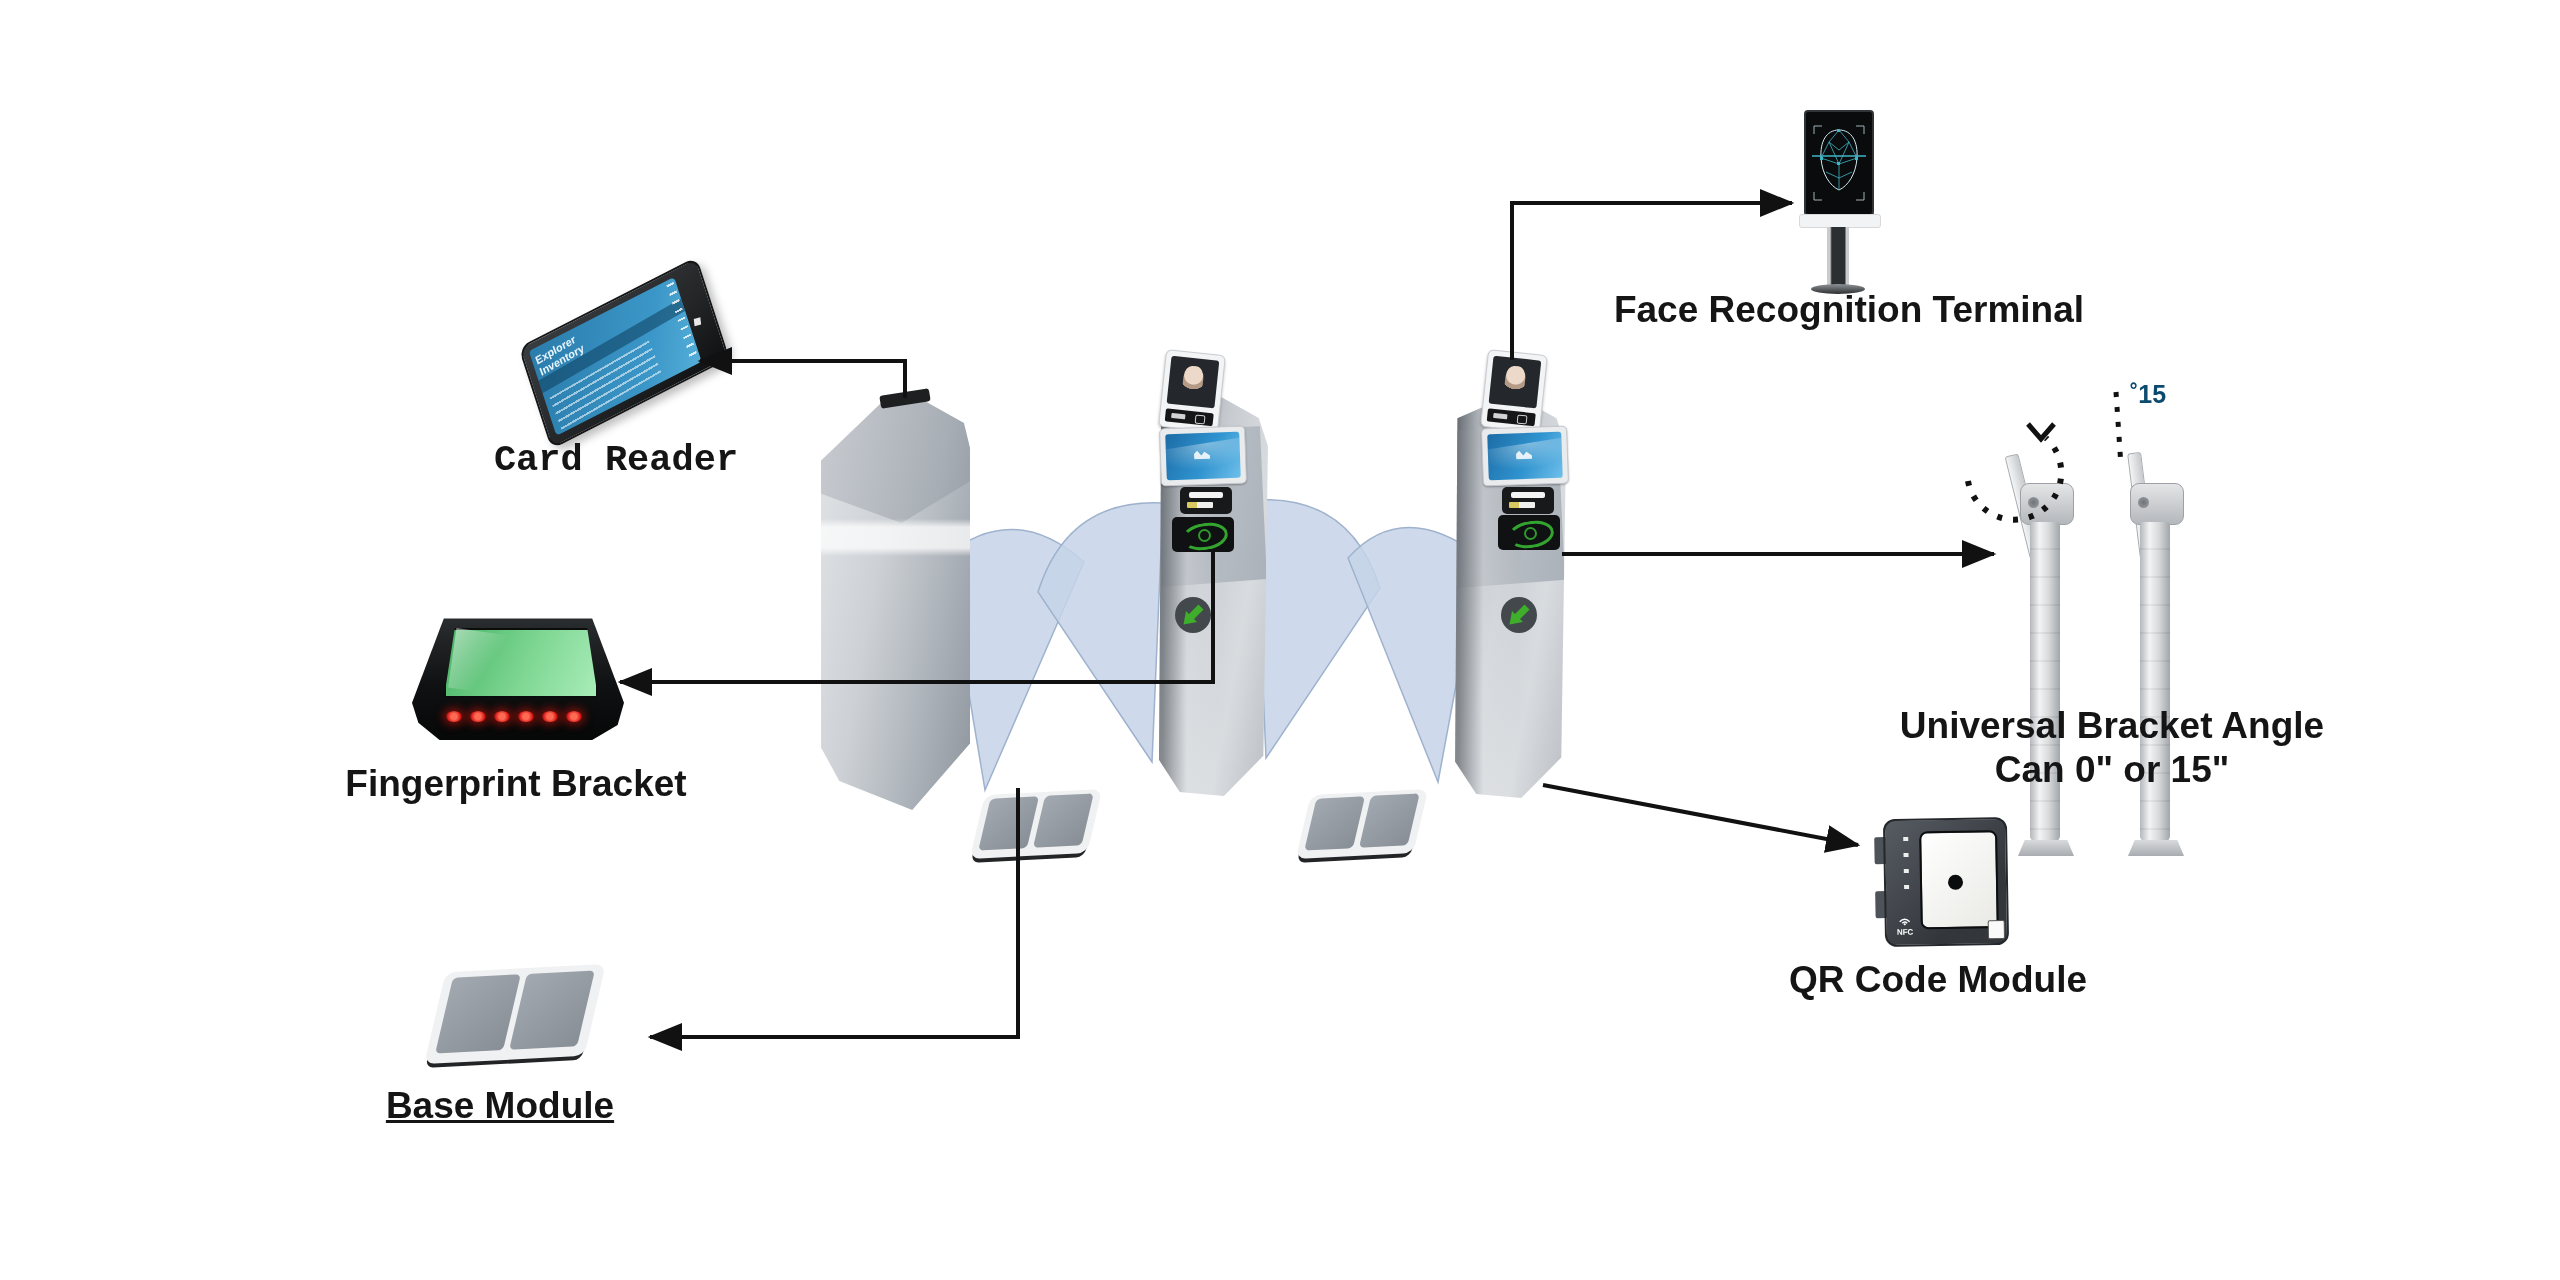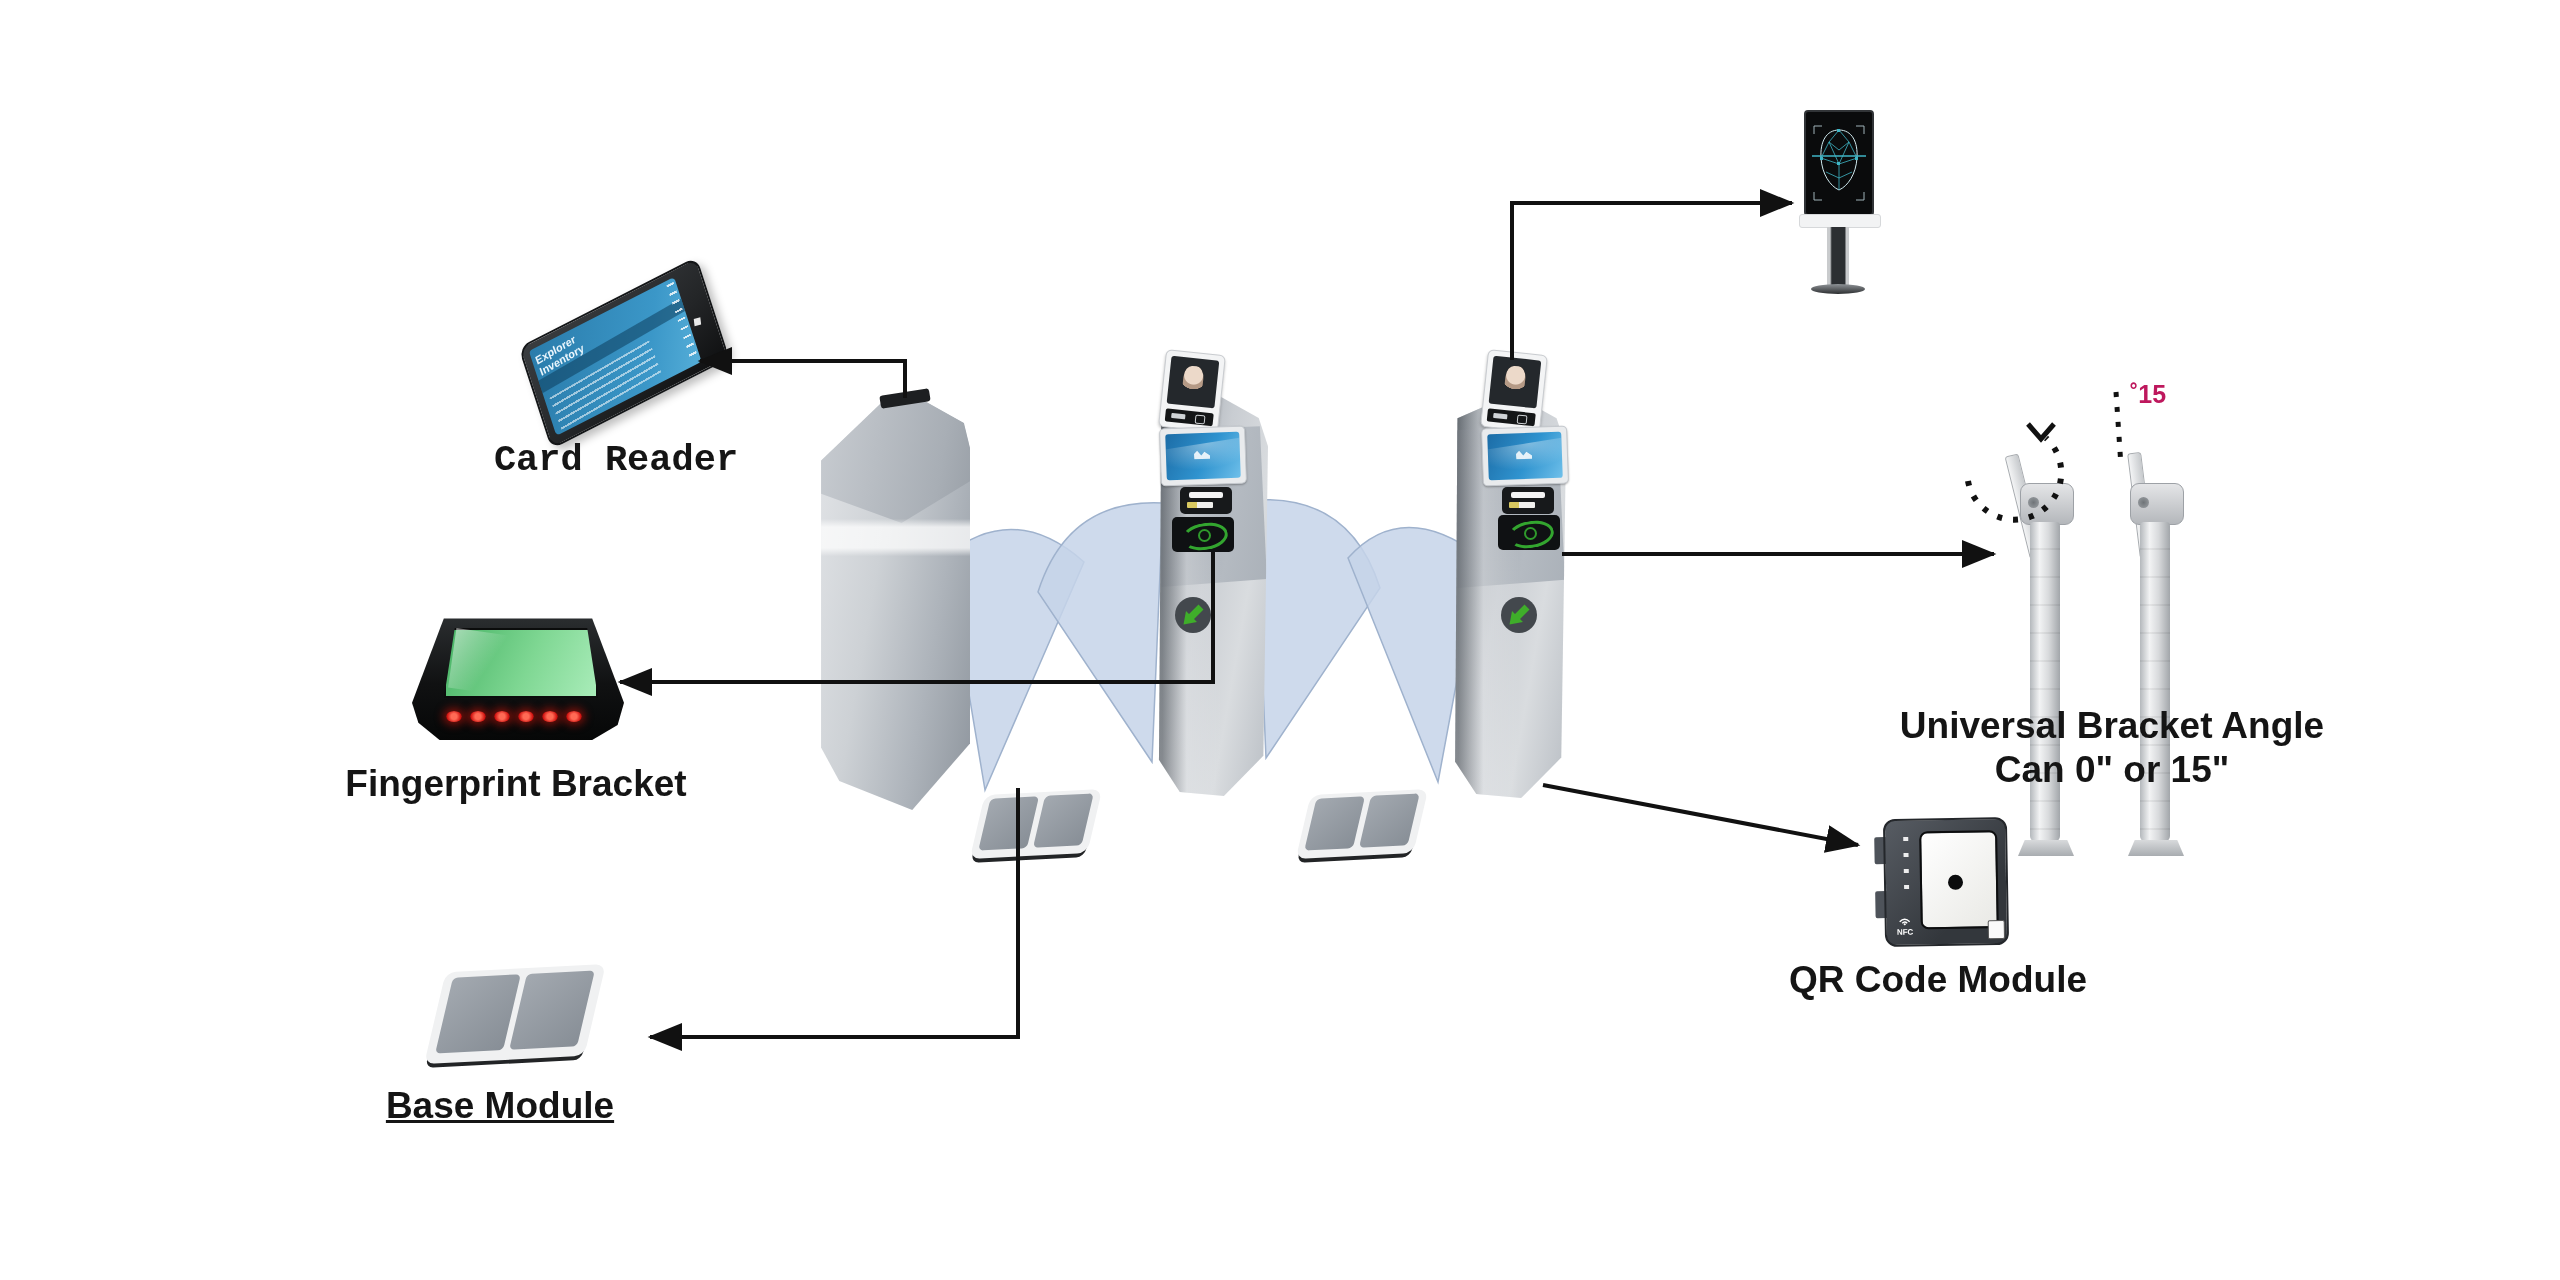--- a/index.html
+++ b/index.html
@@ -3,21 +3,21 @@
 <meta charset="utf-8">
 <style>
   html,body{margin:0;padding:0;background:#fff;}
   .canvas{position:relative;width:2560px;height:1280px;background:#ffffff;overflow:hidden;
           font-family:"Liberation Sans",sans-serif;}
   .layer{position:absolute;left:0;top:0;width:2560px;height:1280px;}
 
   
   .lbl{position:absolute;transform:translateX(-50%);text-align:center;
        font-weight:700;font-size:37px;line-height:44px;color:#151515;white-space:nowrap;}
-  .angle-lbl{position:absolute;font-weight:700;font-size:25px;color:#be185d;}
+  .angle-lbl{position:absolute;font-weight:700;font-size:25px;color:#0c4a6e;}
 
   
   .cab{position:absolute;}
   .cab-left{left:818px;top:394px;width:152px;height:416px;
     clip-path:polygon(42% 2%,62% 0%,96% 7%,100% 13%,100% 84%,62% 100%,14% 93%,2% 85%,2% 16%);
     background:linear-gradient(100deg,#e3e5e8 0%,#cdd1d5 40%,#aeb4bb 70%,#8e959d 100%);}
   .cab-left::before{content:"";position:absolute;inset:0;
     clip-path:polygon(2% 16%,42% 2%,62% 0%,96% 7%,100% 13%,100% 21%,55% 31%,2% 24%);
     background:linear-gradient(100deg,#c9cdd2,#a8aeb5 60%,#878e96);}
   .cab-left::after{content:"";position:absolute;inset:0;
@@ -318,20 +318,21 @@
       <path d="M 1512 360 V 203 H 1792" marker-end="url(#arr)"></path>
       <path d="M 1562 554 H 1994" marker-end="url(#arr)"></path>
       <path d="M 1543 785 L 1858 845" marker-end="url(#arr)"></path>
     </g>
     <path d="M 1968 481 A 47 47 0 1 0 2046 438" fill="none" stroke="#111111" stroke-width="6" stroke-dasharray="5 11"></path>
     <polyline points="2028,424 2041,439 2054,424" fill="none" stroke="#111111" stroke-width="5"></polyline>
     <path d="M 2116 392 L 2121 466" fill="none" stroke="#111111" stroke-width="5" stroke-dasharray="5 10"></path>
   </svg>
 
   <div class="lbl" style="left:616px;top:438px;font-family:Liberation Mono, monospace;">Card Reader</div>
+  <div class="lbl" style="left:1849px;top:288px;">Face Recognition Terminal</div>
   <div class="lbl" style="left:516px;top:762px;">Fingerprint Bracket</div>
   <div class="lbl" style="left:2112px;top:664px;">
     <span style="display:block;margin-top:40px;">Universal Bracket Angle</span>
     <span style="display:block;">Can 0" or 15"</span>
   </div>
   <div class="lbl" style="left:1938px;top:958px;">QR Code Module</div>
   <div class="lbl" style="left:500px;top:1084px;text-decoration:underline;">Base Module</div>
   <div class="angle-lbl" style="left:2130px;top:380px;">˚15</div>
 
 </div>

